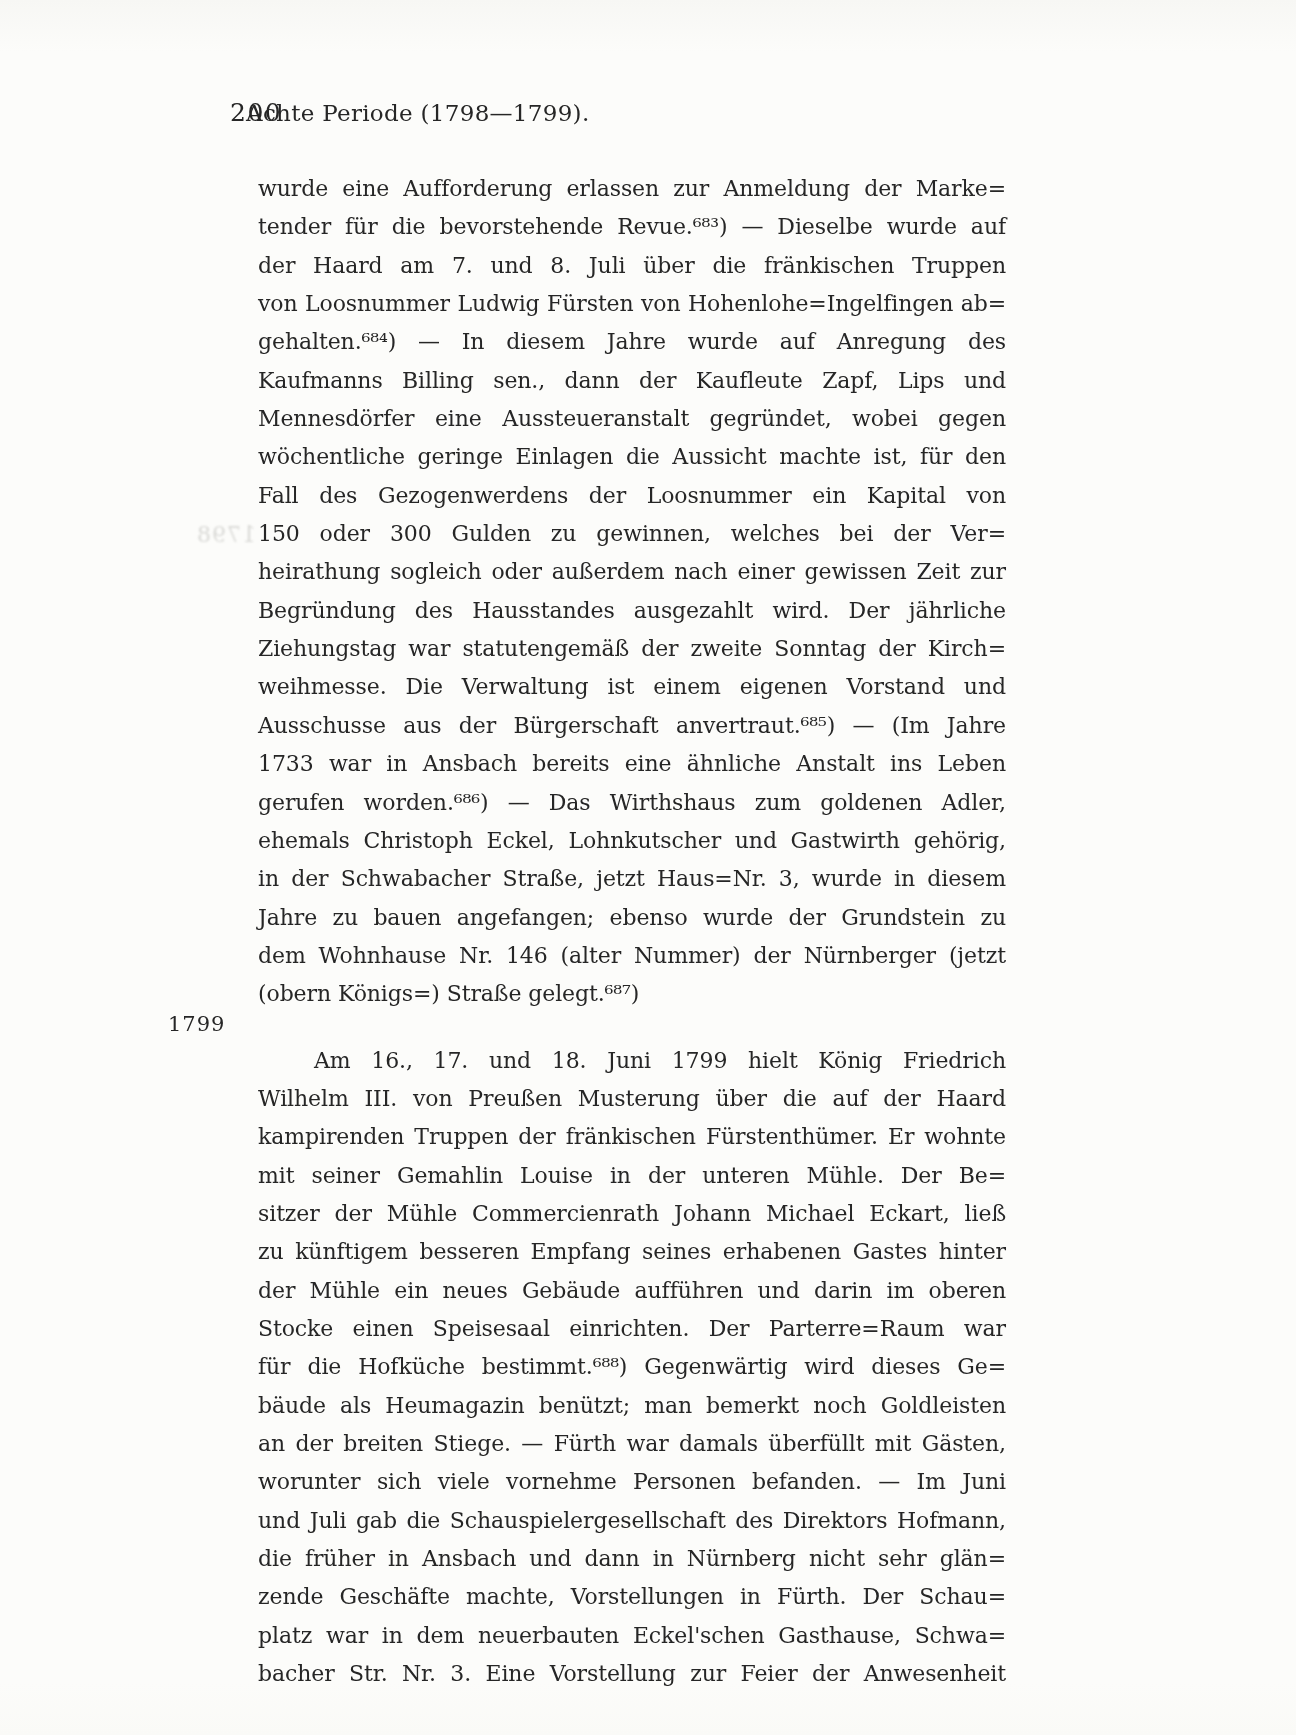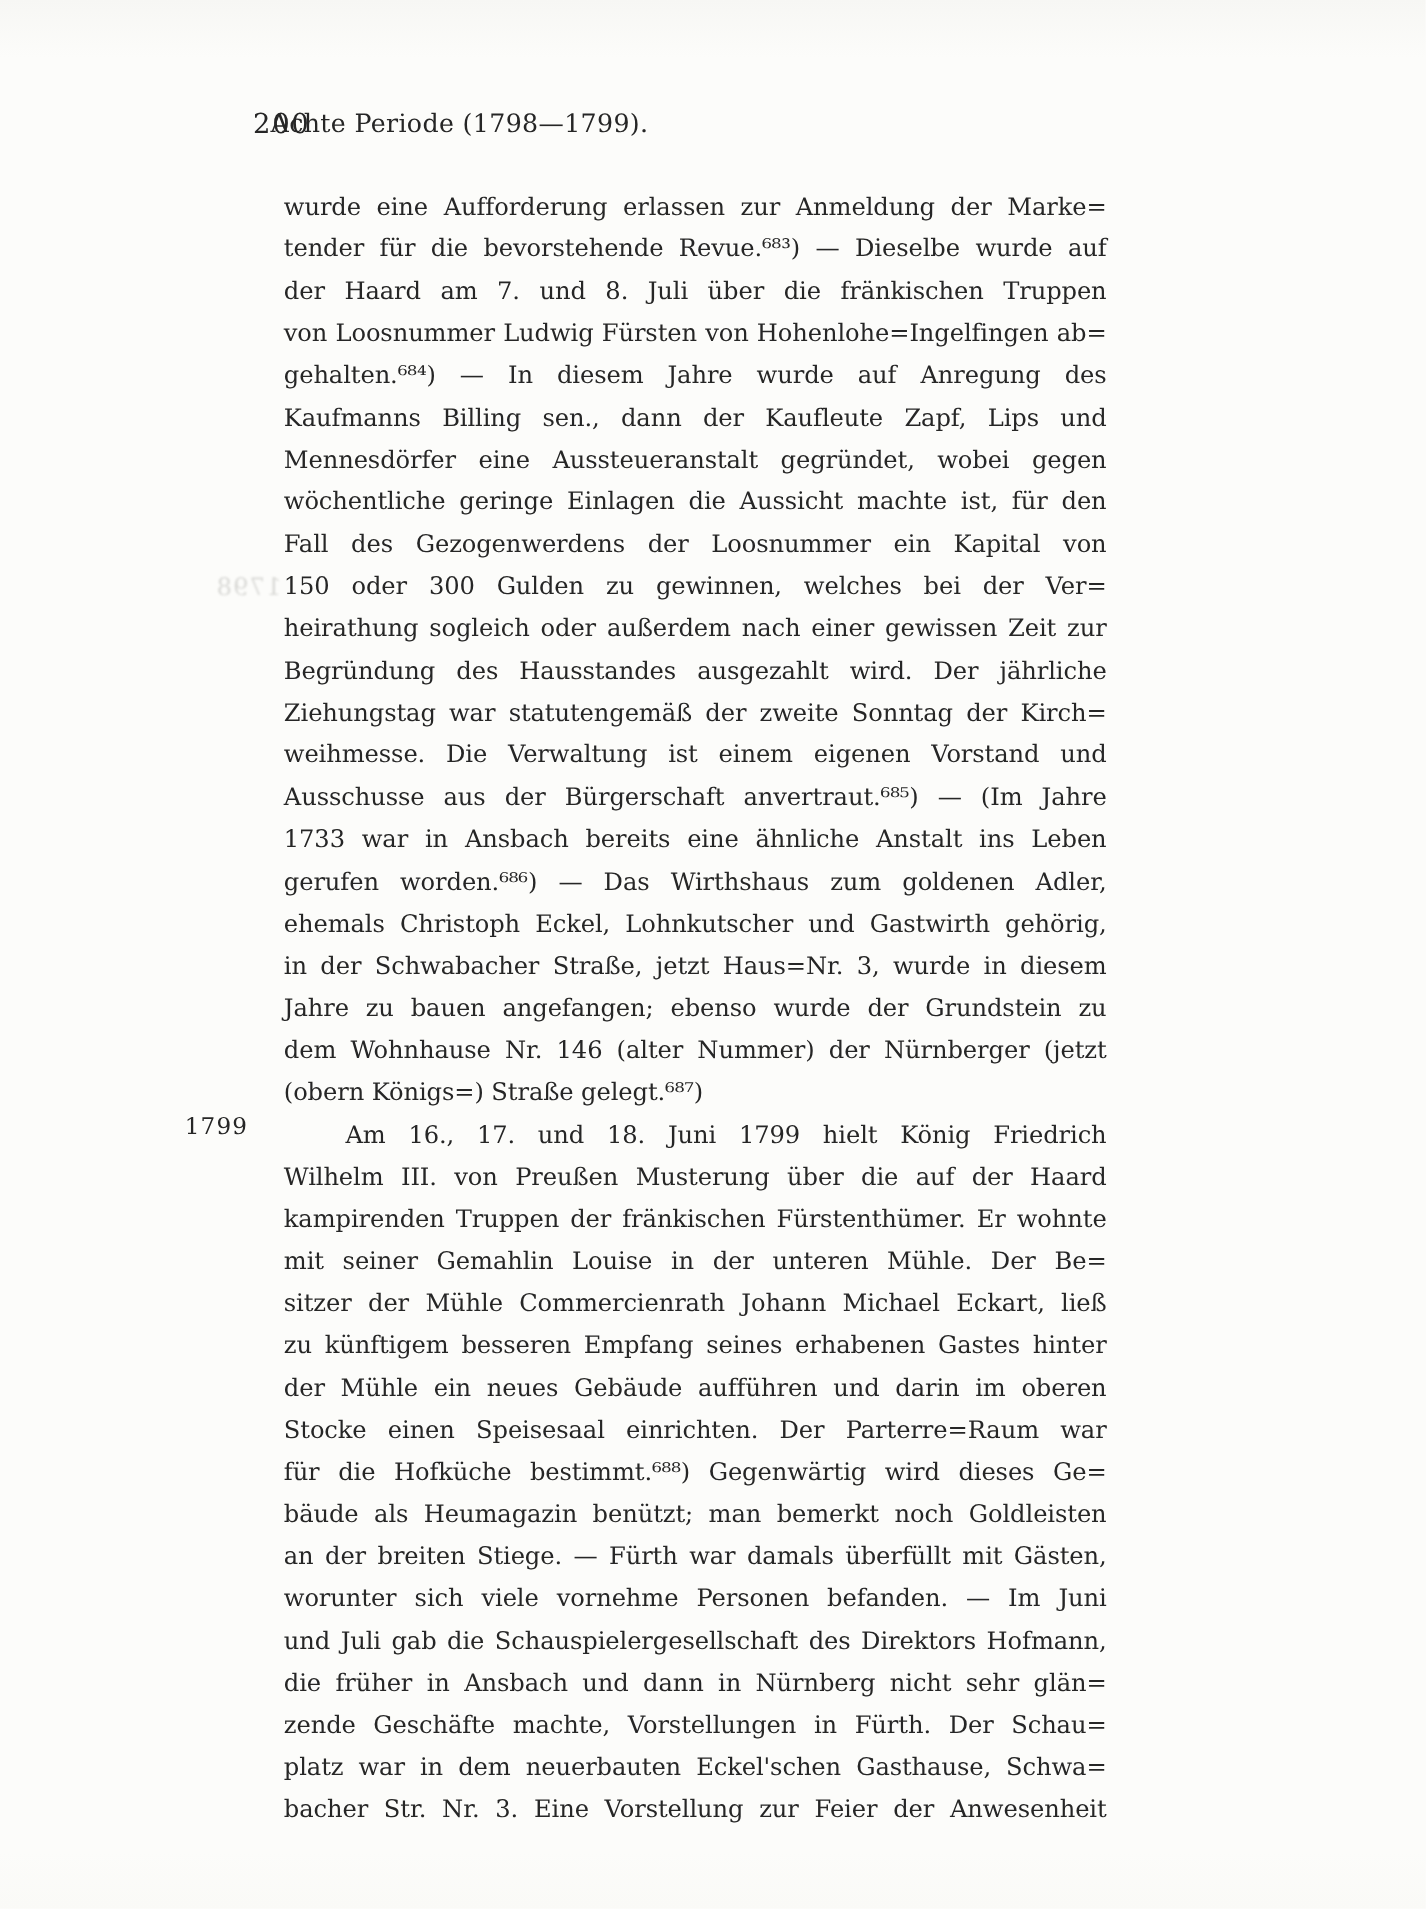--- a/index.html
+++ b/index.html
@@ -29,21 +29,21 @@
   }
   .line{
     height:38.35px;line-height:38.35px;
     font-size:22px;
     text-align:justify;
     text-align-last:justify;
     white-space:nowrap;
     letter-spacing:-0.1px;
   }
   .line.lastline{ text-align-last:left; }
-  .line.indent{ padding-left:56px; }
+  .line.indent{ padding-left:56px;margin-top:28px; }
   .margin-note{
     position:absolute;left:168px;top:1012px;
     font-size:21px;letter-spacing:1px;
   }
   .ghost-note{
     position:absolute;left:196px;top:522px;
     font-size:22px;letter-spacing:1px;
     color:#aeaeaa;opacity:.45;
     transform:scaleX(-1);
     filter:blur(1.2px);

